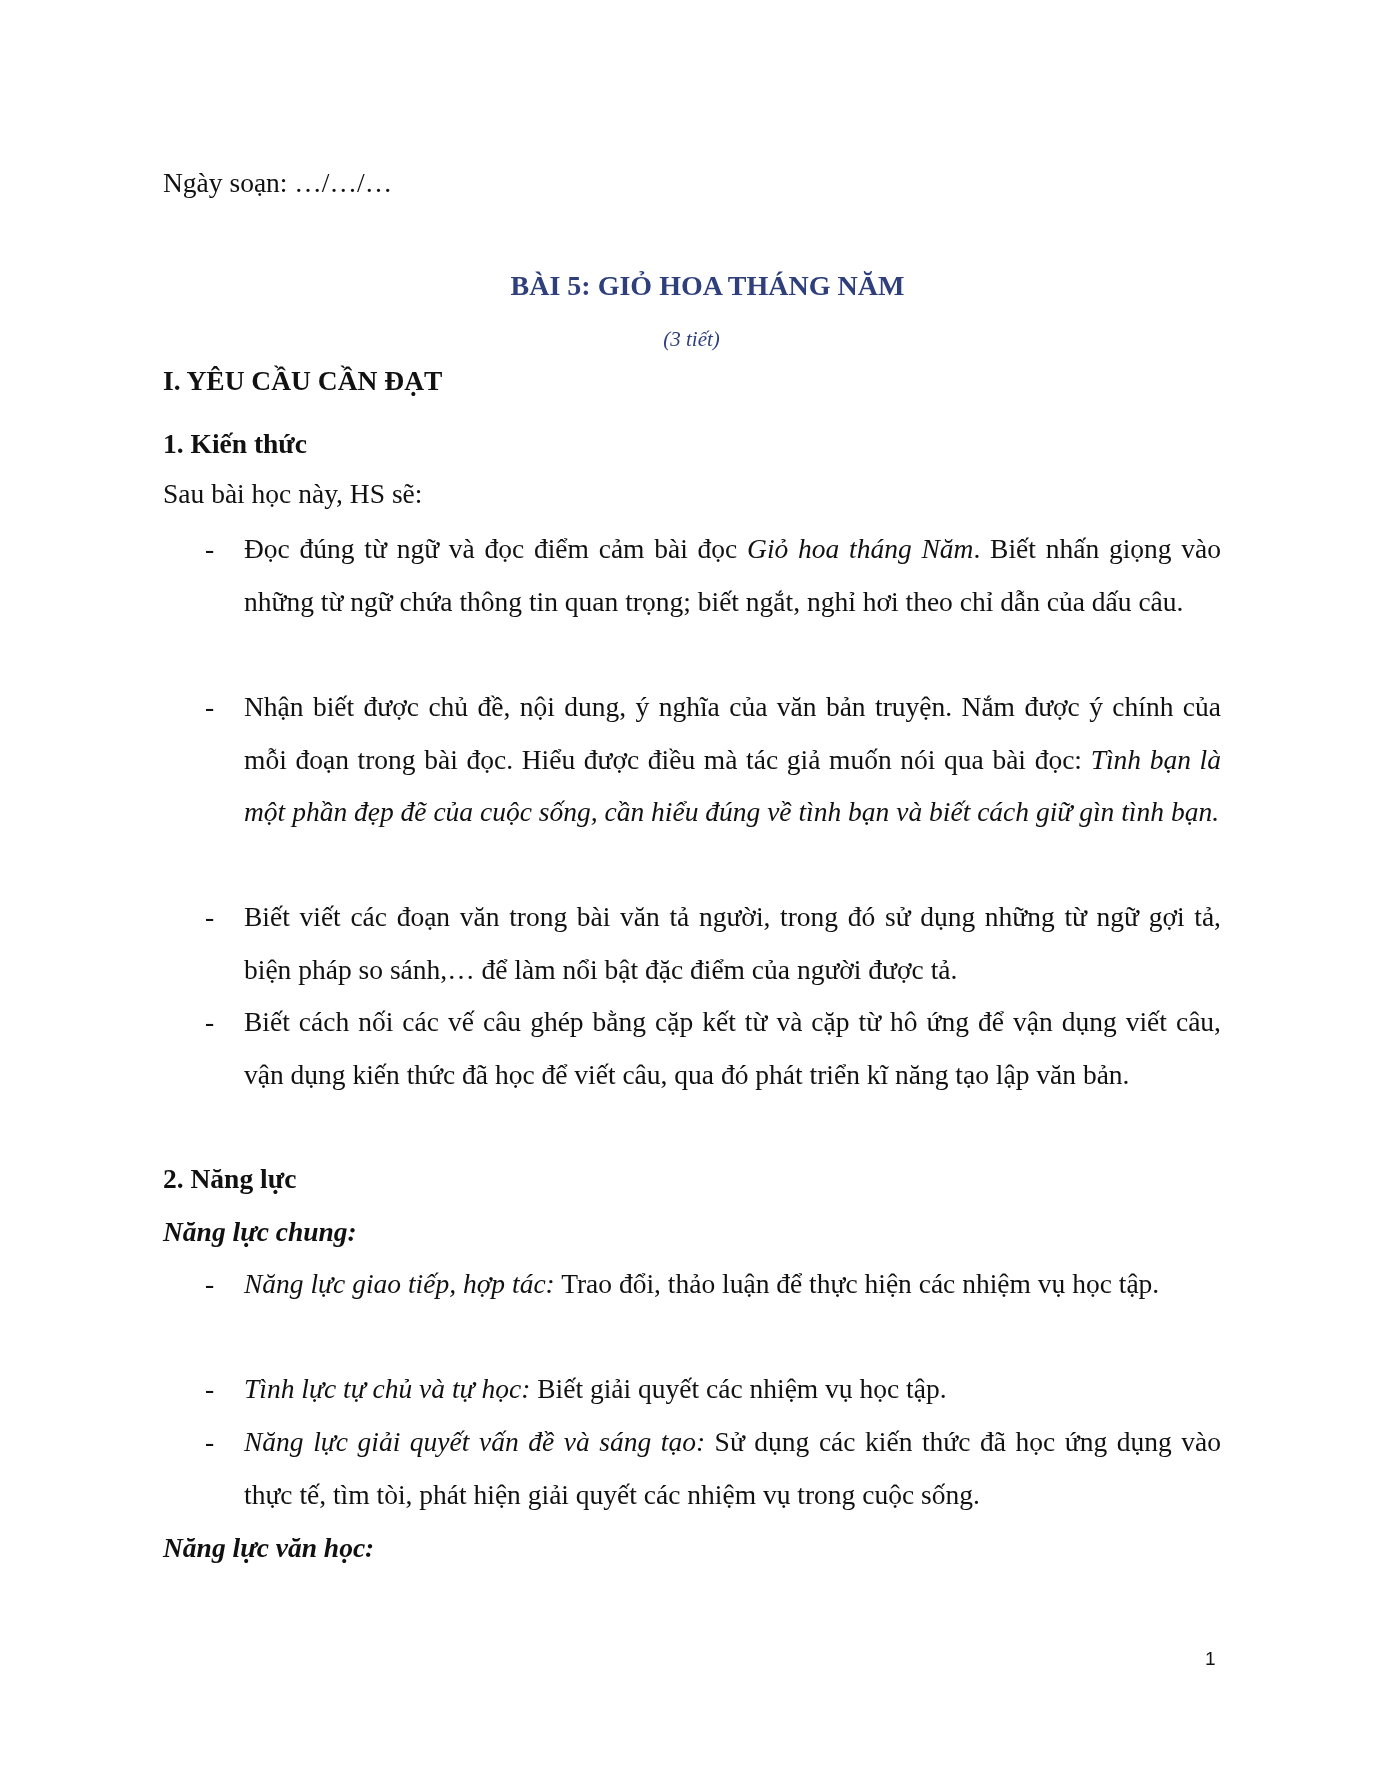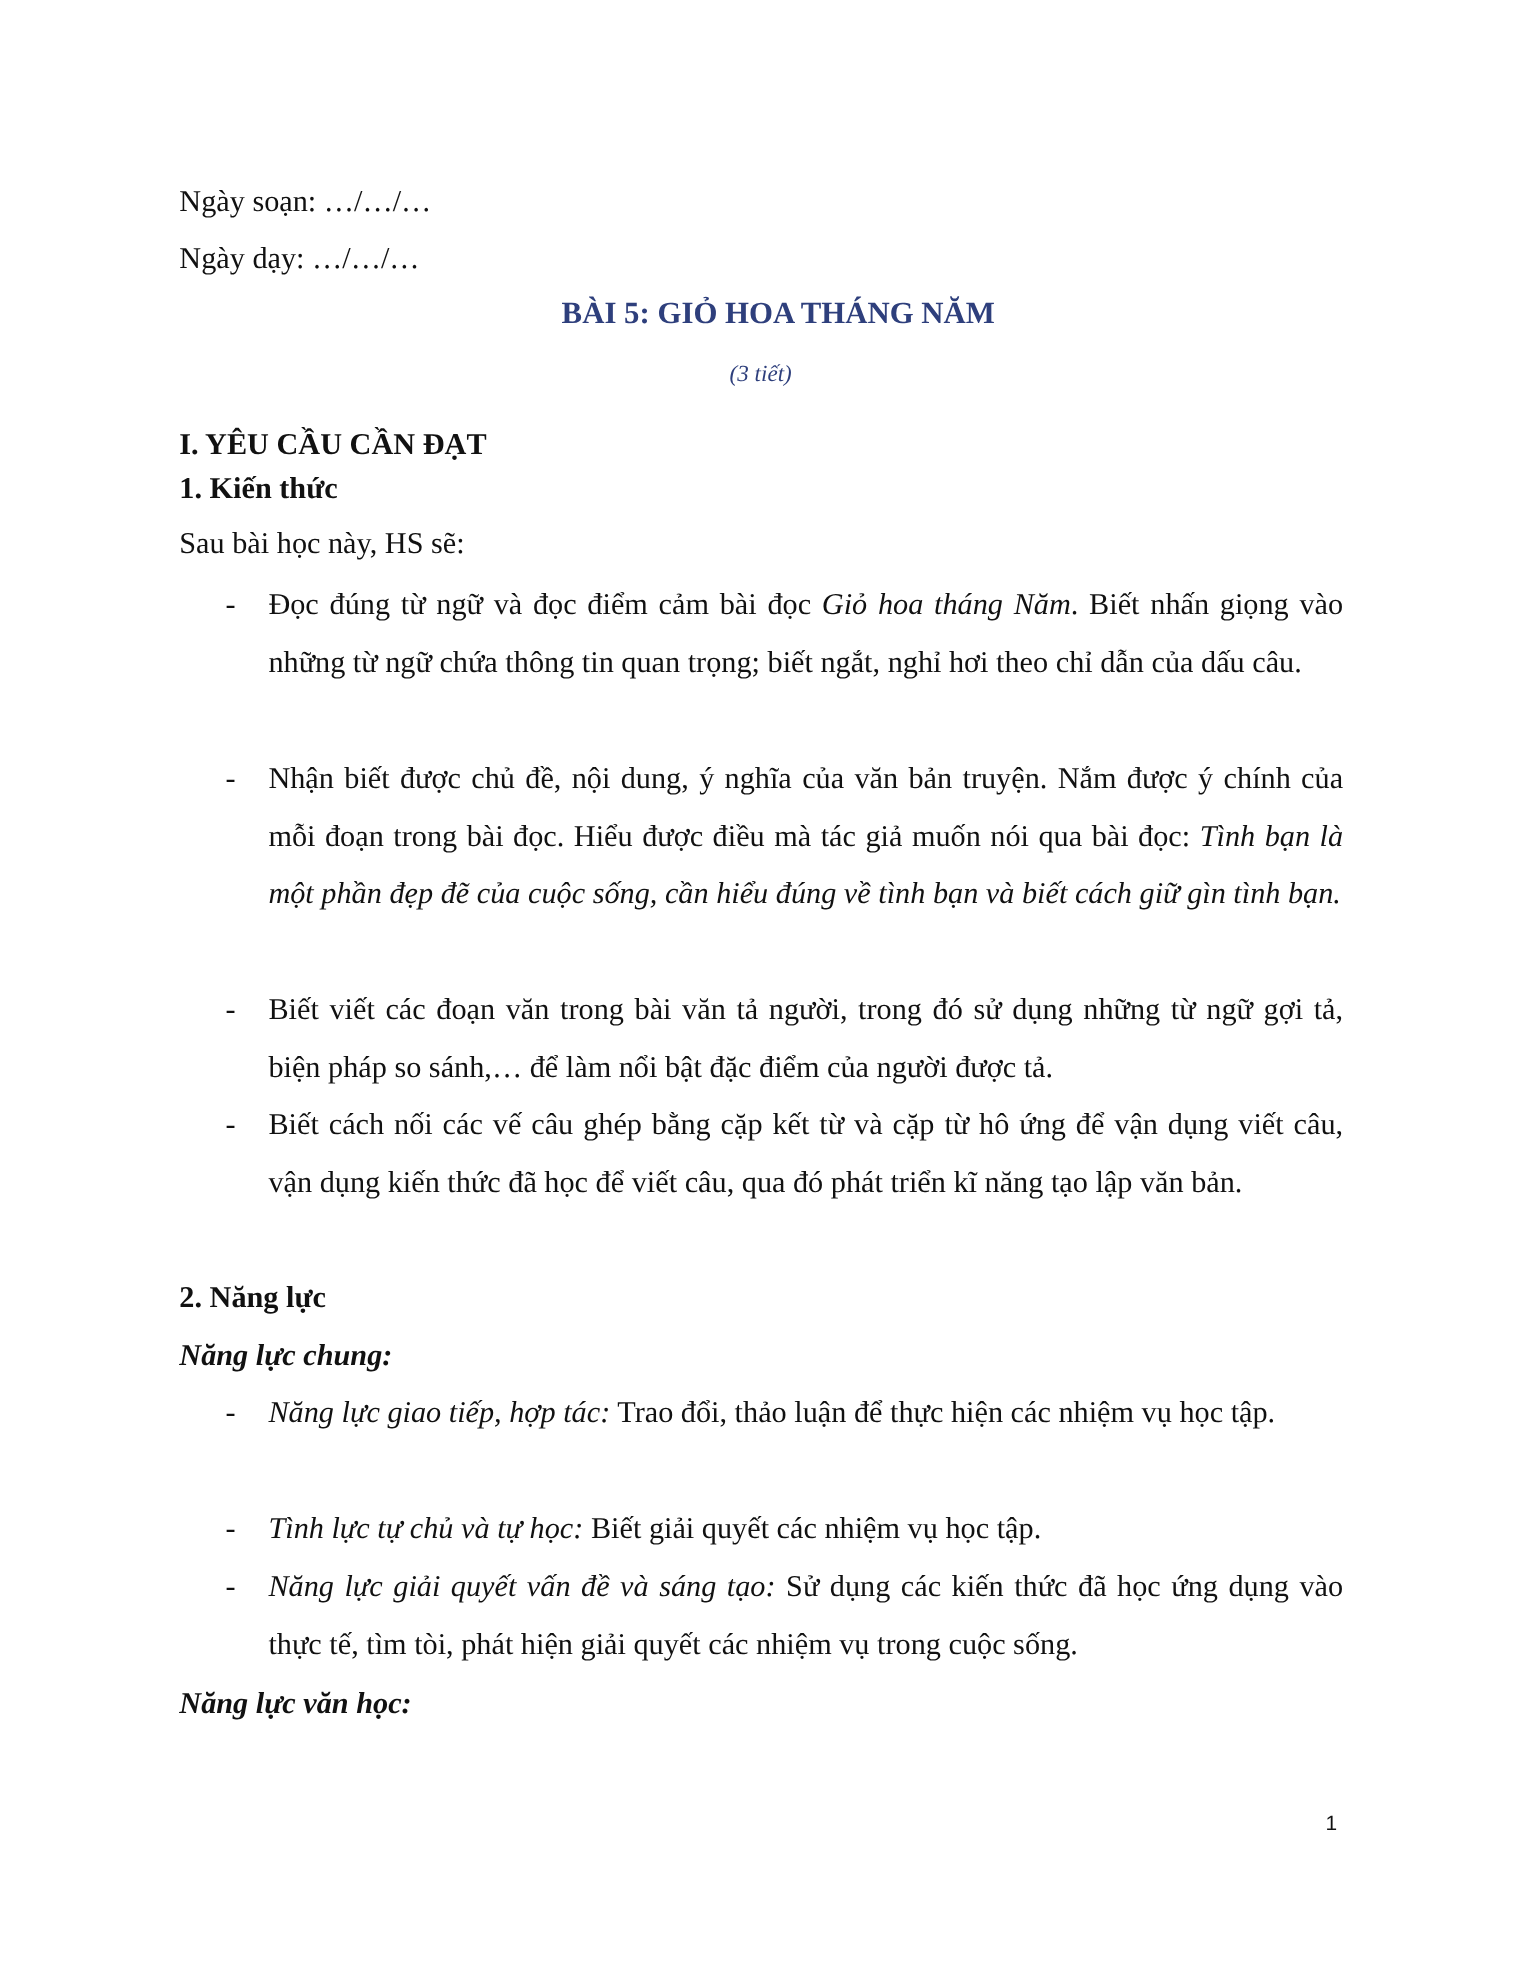--- a/index.html
+++ b/index.html
@@ -16,26 +16,25 @@
   .btext { margin-left: 81px; text-align: justify; text-align-last: left; }
   .btext i { font-style: italic; }
   .pagenum { position: absolute; left: 1205px; top: 1648px; font-family: "Liberation Sans", "DejaVu Sans", sans-serif; font-size: 19px; color: #111; }
 </style>
 </head>
 <body>
 
 <div class="page">
 
   <div class="line" style="top:157px;">Ngày soạn: …/…/…</div>
-  <div class="line" style="top:209px;">Ngày dạy: …/…/…</div>
 
   <div class="title" style="top:260px;">BÀI 5: GIỎ HOA THÁNG NĂM</div>
   <div class="subtitle" style="top:313px;">(3 tiết)</div>
 
-  <div class="line h1" style="top:378px;">I. YÊU CẦU CẦN ĐẠT</div>
+  <div class="line h1" style="top:355px;">I. YÊU CẦU CẦN ĐẠT</div>
   <div class="line h2" style="top:418px;">1. Kiến thức</div>
   <div class="line" style="top:468px;">Sau bài học này, HS sẽ:</div>
 
   <div class="bullet-row" style="top:523px;">
     <span class="dash">-</span>
     <div class="btext"><span>Đọc đúng từ ngữ và đọc điểm cảm bài đọc </span><i>Giỏ hoa tháng Năm</i><span>. Biết nhấn giọng vào những từ ngữ chứa thông tin quan trọng; biết ngắt, nghỉ hơi theo chỉ dẫn của dấu câu.</span></div>
   </div>
 
   <div class="bullet-row" style="top:681px;">
     <span class="dash">-</span>

